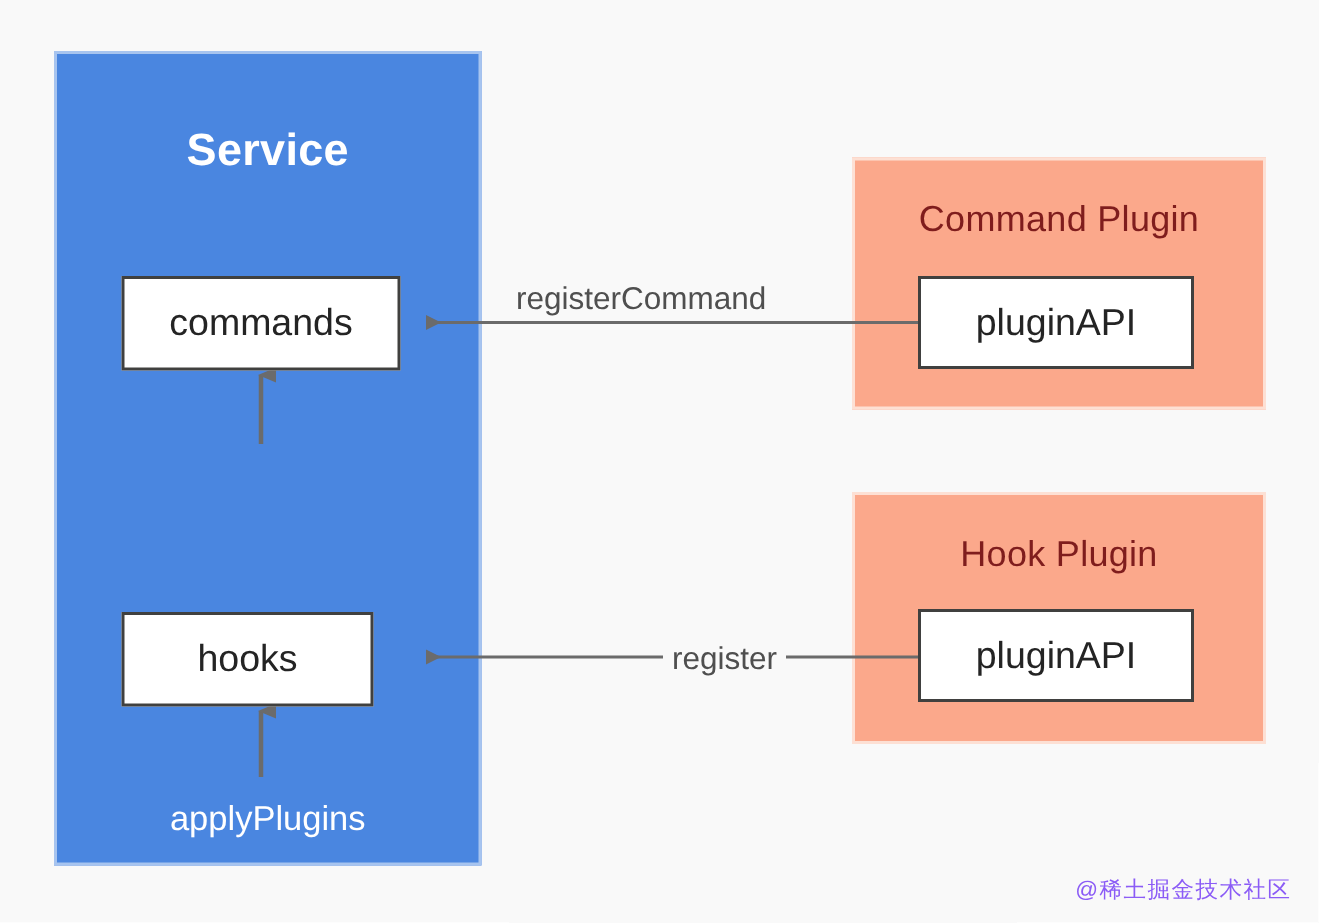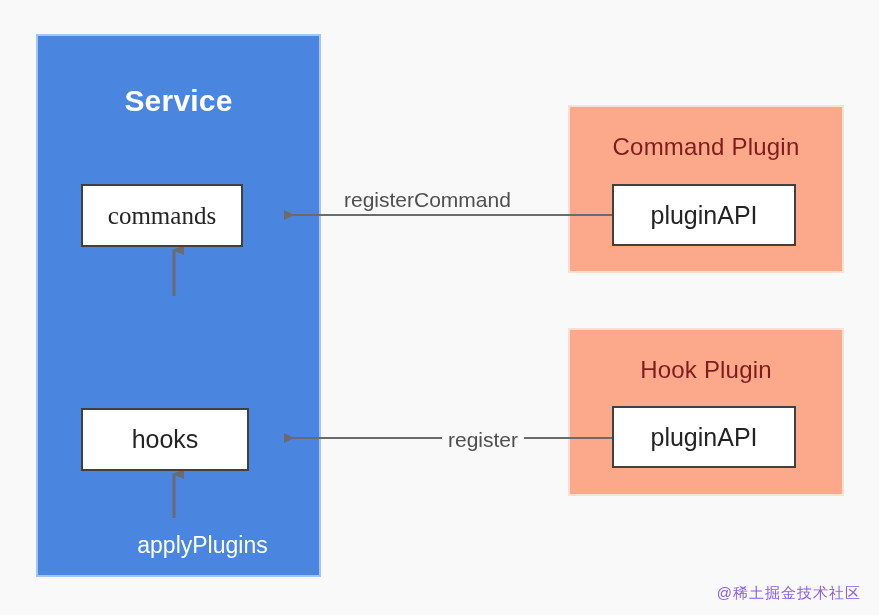--- a/index.html
+++ b/index.html
@@ -75,23 +75,22 @@
     border: 2px solid #40403f;
     display: flex;
     align-items: center;
     justify-content: center;
     color: #242424;
     font-size: 25px;
   }
   .node-commands {
     left: 81px;
     top: 184px;
-    width: 162px;
+    width: 186px;
     height: 63px;
-    font-family: Liberation Serif, serif;
   }
   .node-hooks {
     left: 81px;
     top: 408px;
     width: 168px;
     height: 63px;
   }
   .node-plugin-api-command {
     left: 612px;
     top: 184px;
@@ -108,21 +107,21 @@
   
   .inner-label {
     position: absolute;
     text-align: center;
     color: #ffffff;
     font-size: 23px;
     width: 285px;
     left: 36px;
   }
   .label-run-command { top: 312px; }
-  .label-apply-plugins { top: 532px; padding-left: 24px; }
+  .label-apply-plugins { top: 532px; }
 
   
   .edge-label {
     position: absolute;
     color: #4f4f4f;
     font-size: 21px;
     background: #f9f9f9;
     padding: 0 6px;
     white-space: nowrap;
   }

